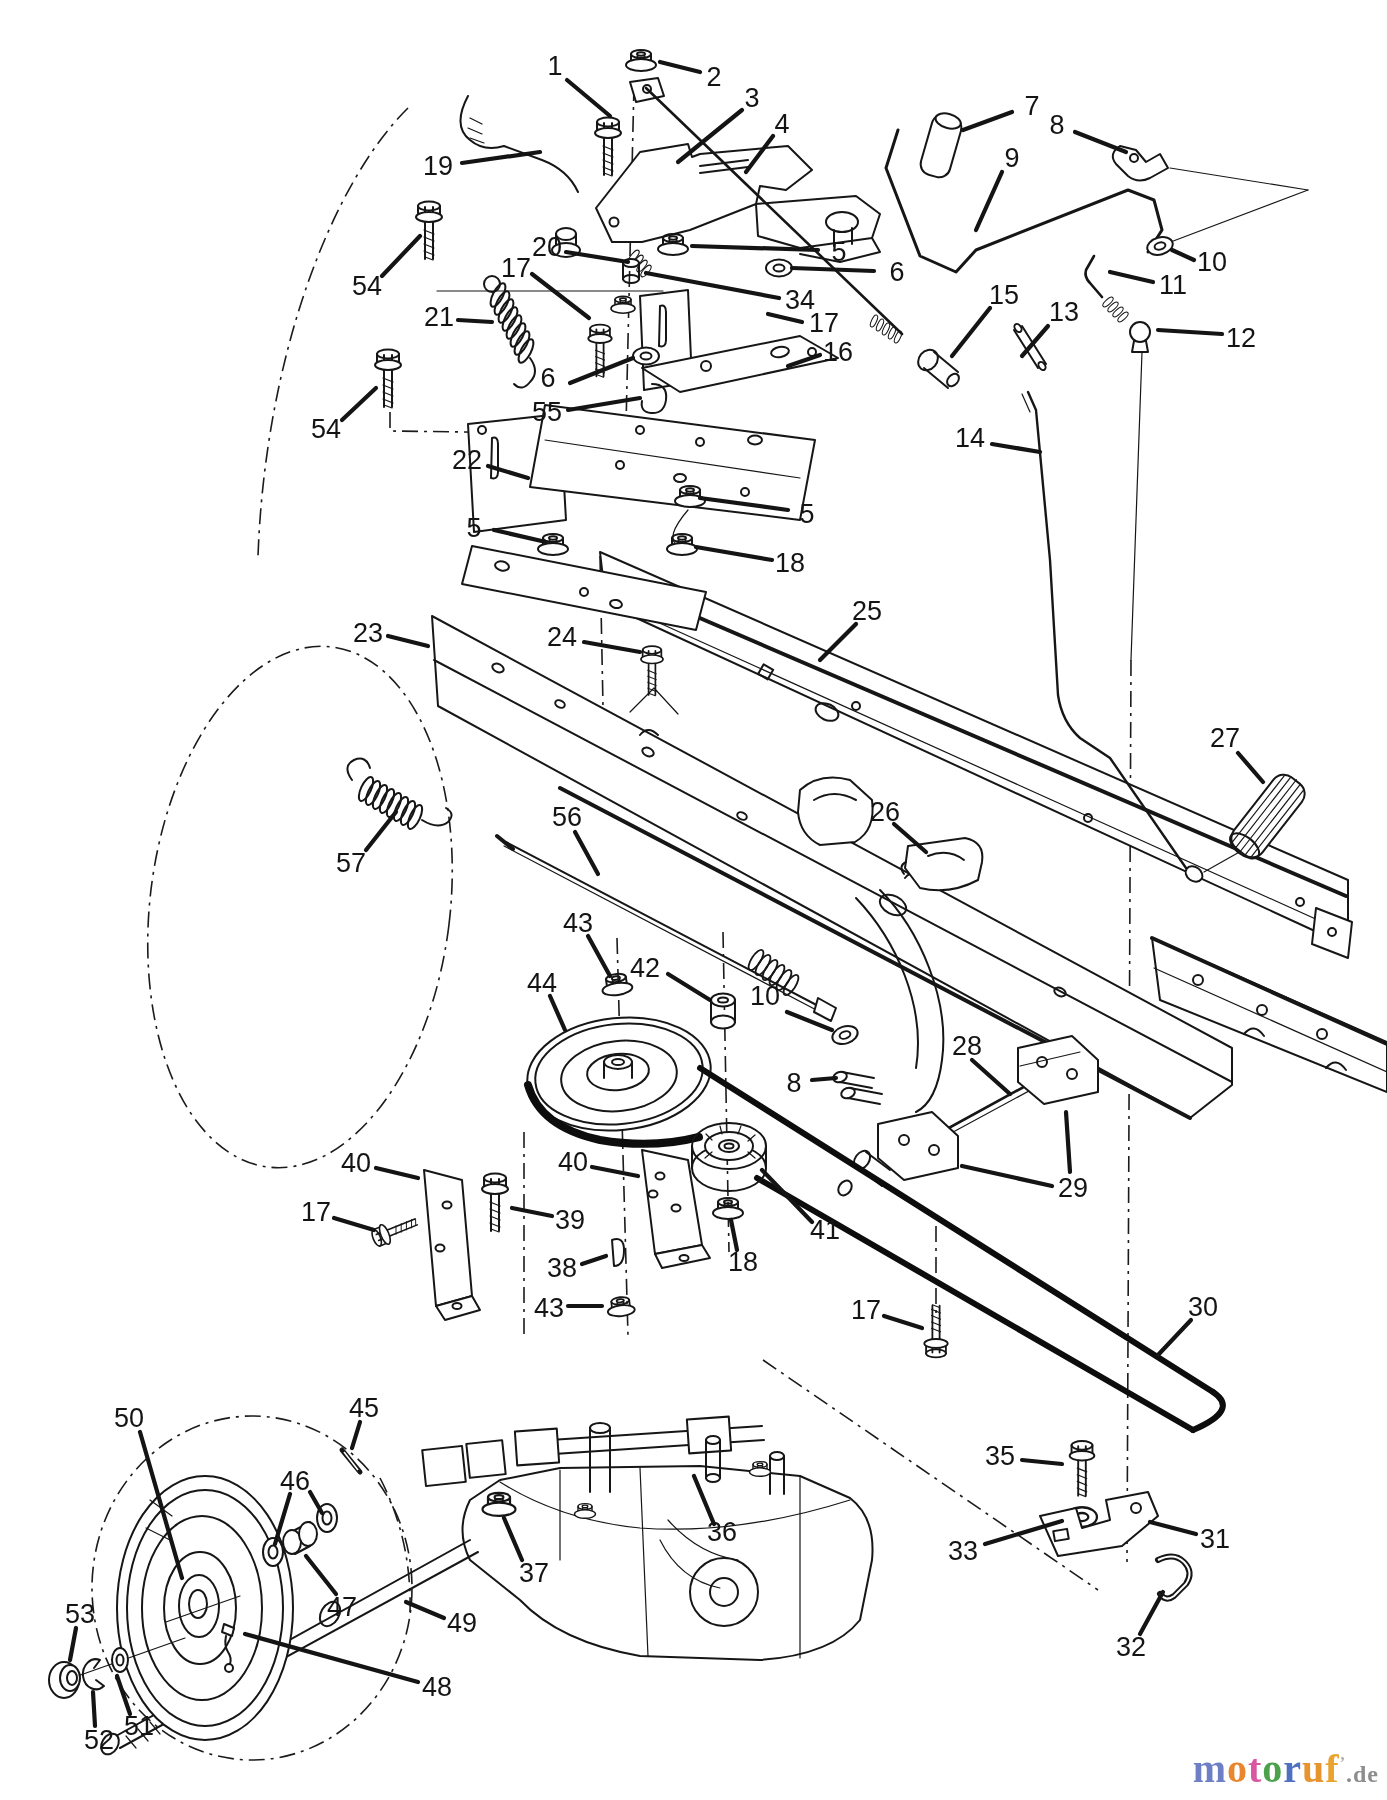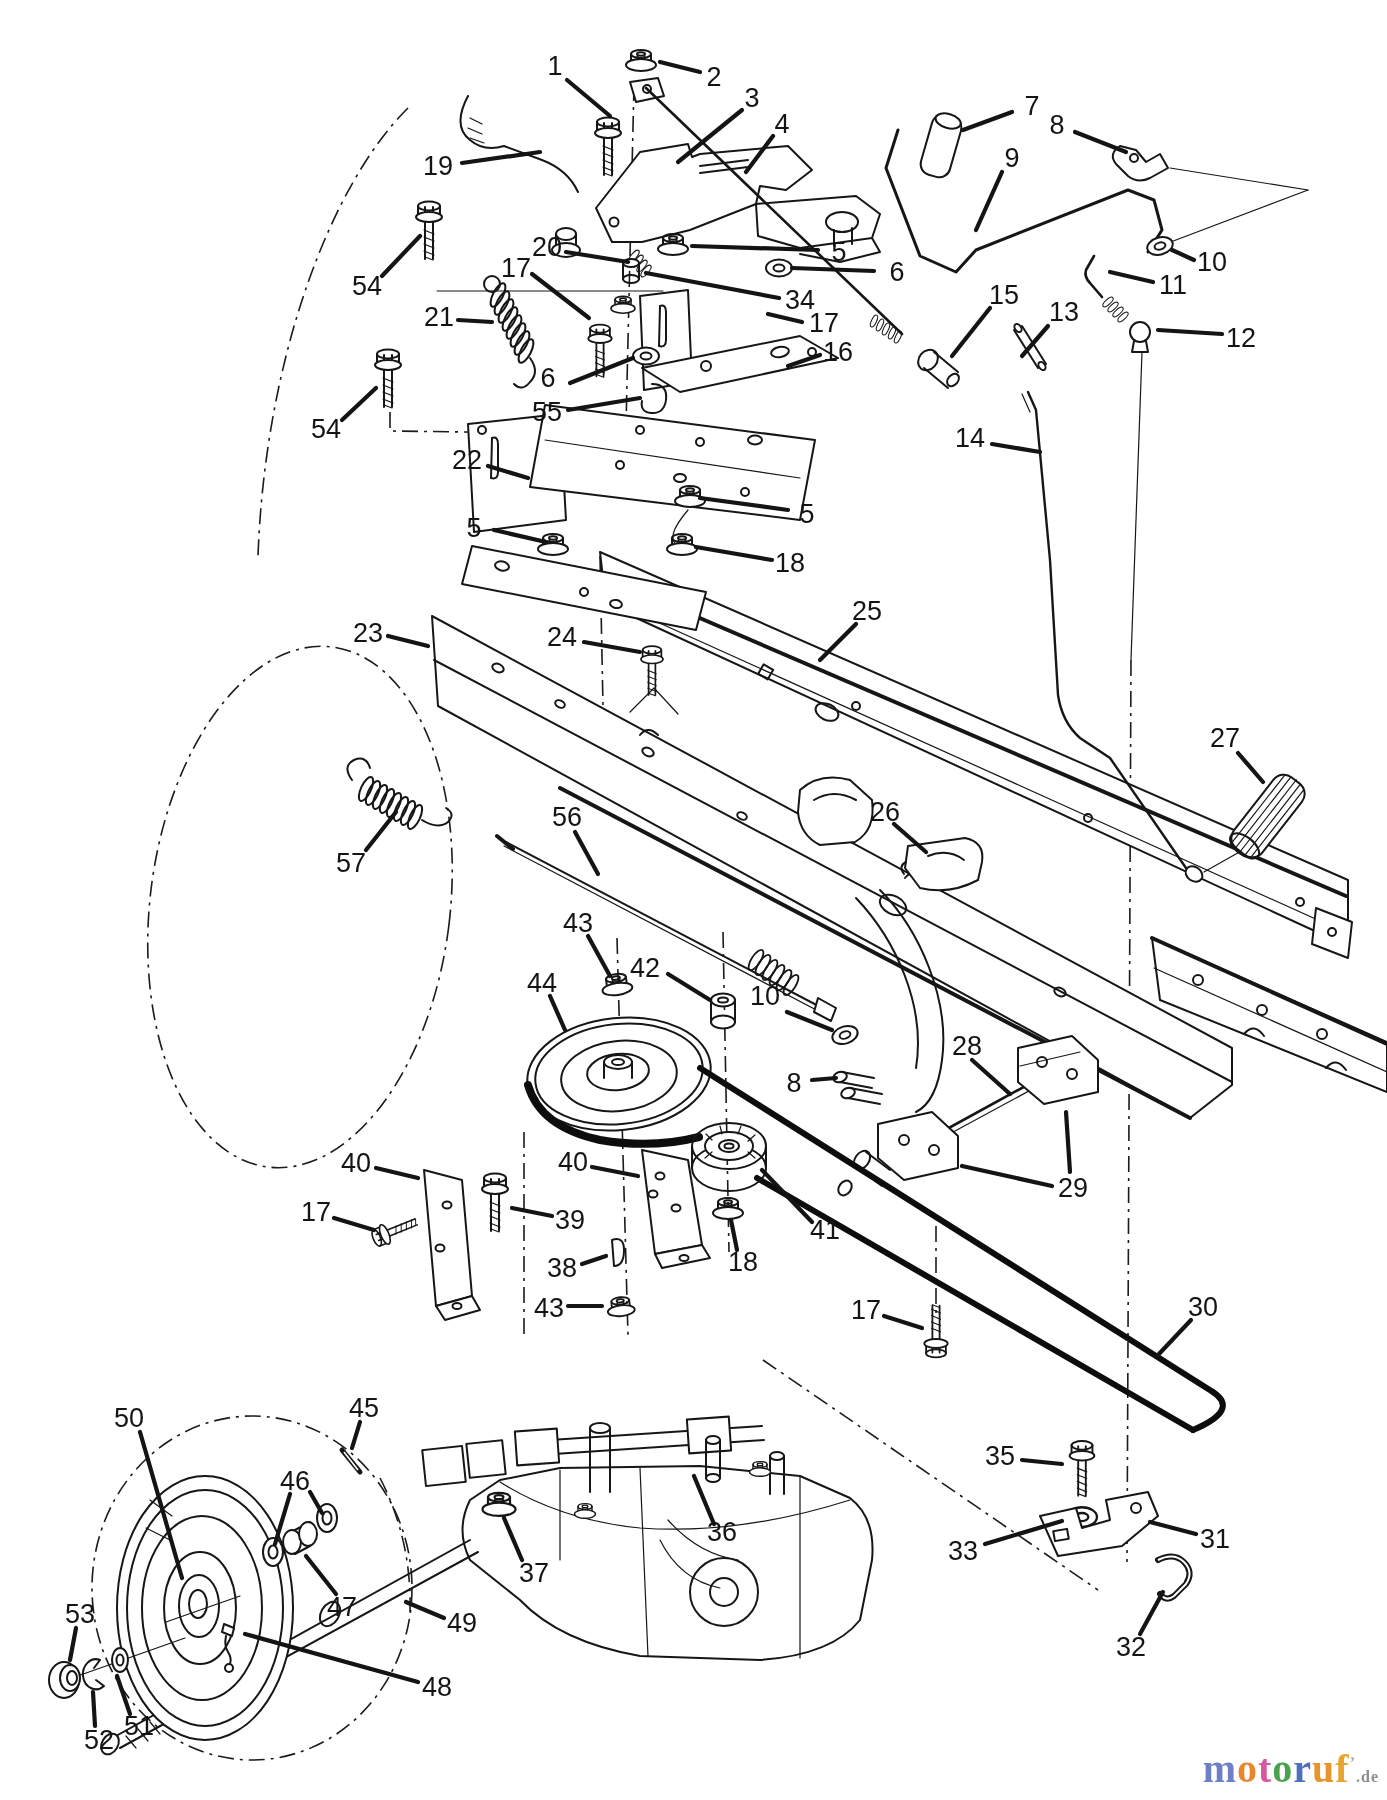--- a/index.html
+++ b/index.html
@@ -10,21 +10,21 @@
   .ln{stroke:#161616;stroke-width:2;fill:none;stroke-linecap:round;stroke-linejoin:round;}
   .thin{stroke-width:1.2;}
   .thk{stroke-width:4;}
   .belt{stroke:#0d0d0d;stroke-width:8;fill:none;stroke-linecap:round;}
   .belt2{stroke:#0d0d0d;stroke-width:6;fill:none;stroke-linecap:round;}
   .wfill{fill:#ffffff;}
   .ph{stroke:#1b1b1b;stroke-width:1.6;fill:none;stroke-dasharray:16 6 3 6;}
   .leader{stroke:#141414;stroke-width:4.2;stroke-linecap:round;}
   .callout{font-family:"Liberation Sans",sans-serif;font-size:27px;fill:#141414;text-anchor:middle;}
   .watermark{position:absolute;right:8px;bottom:8px;font-family:"Liberation Serif",serif;font-weight:bold;font-size:40px;letter-spacing:1px;white-space:nowrap;}
-  .watermark .suf{font-size:16px;font-weight:bold;}
+  .watermark .suf{font-size:24px;font-weight:bold;}
 </style>
 </head>
 <body>
 
 <div class="stage">
 <svg width="1387" height="1800" viewBox="0 0 1387 1800">
 <defs>
   <pattern id="pdots" width="6" height="6" patternUnits="userSpaceOnUse">
     <rect width="6" height="6" fill="#fff"></rect>
           <circle cx="2" cy="2" r="1.1" fill="#4a4a4a"></circle>

